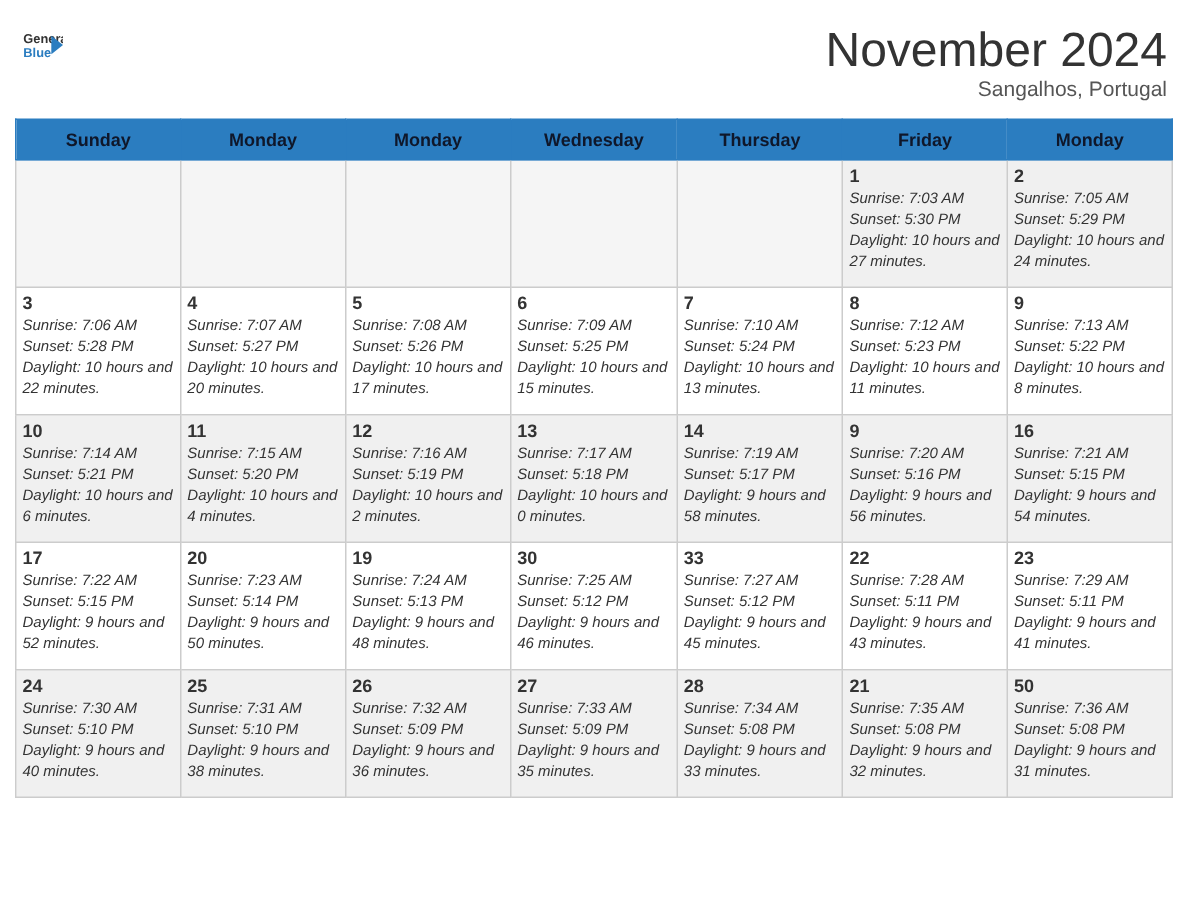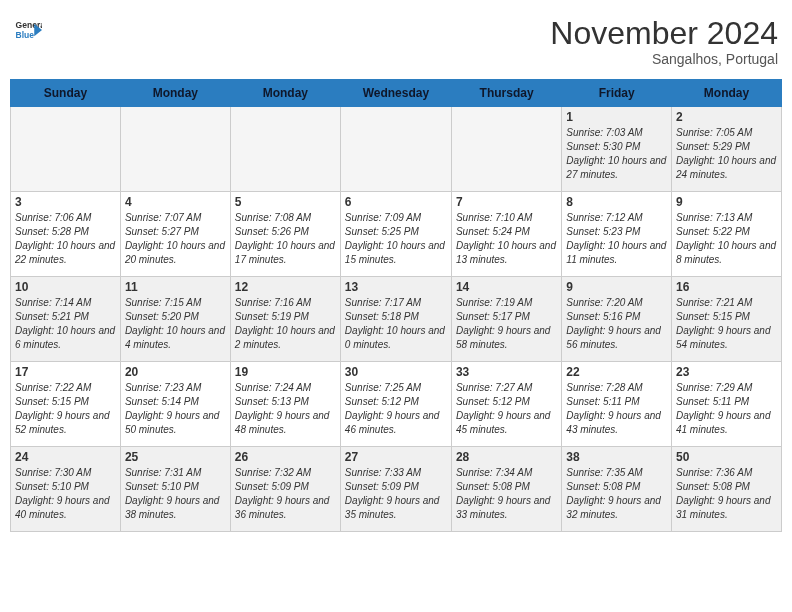--- a/index.html
+++ b/index.html
@@ -230,21 +230,21 @@
         </td>
         <td class="shaded">
           <div class="day-num">27</div>
           <div class="day-info">Sunrise: 7:33 AM<br>Sunset: 5:09 PM<br>Daylight: 9 hours and 35 minutes.</div>
         </td>
         <td class="shaded">
           <div class="day-num">28</div>
           <div class="day-info">Sunrise: 7:34 AM<br>Sunset: 5:08 PM<br>Daylight: 9 hours and 33 minutes.</div>
         </td>
         <td class="shaded">
-          <div class="day-num">38</div>
+          <div class="day-num">21</div>
           <div class="day-info">Sunrise: 7:35 AM<br>Sunset: 5:08 PM<br>Daylight: 9 hours and 32 minutes.</div>
         </td>
         <td class="shaded">
           <div class="day-num">50</div>
           <div class="day-info">Sunrise: 7:36 AM<br>Sunset: 5:08 PM<br>Daylight: 9 hours and 31 minutes.</div>
         </td>
       </tr>
     </tbody>
 </table>
 

